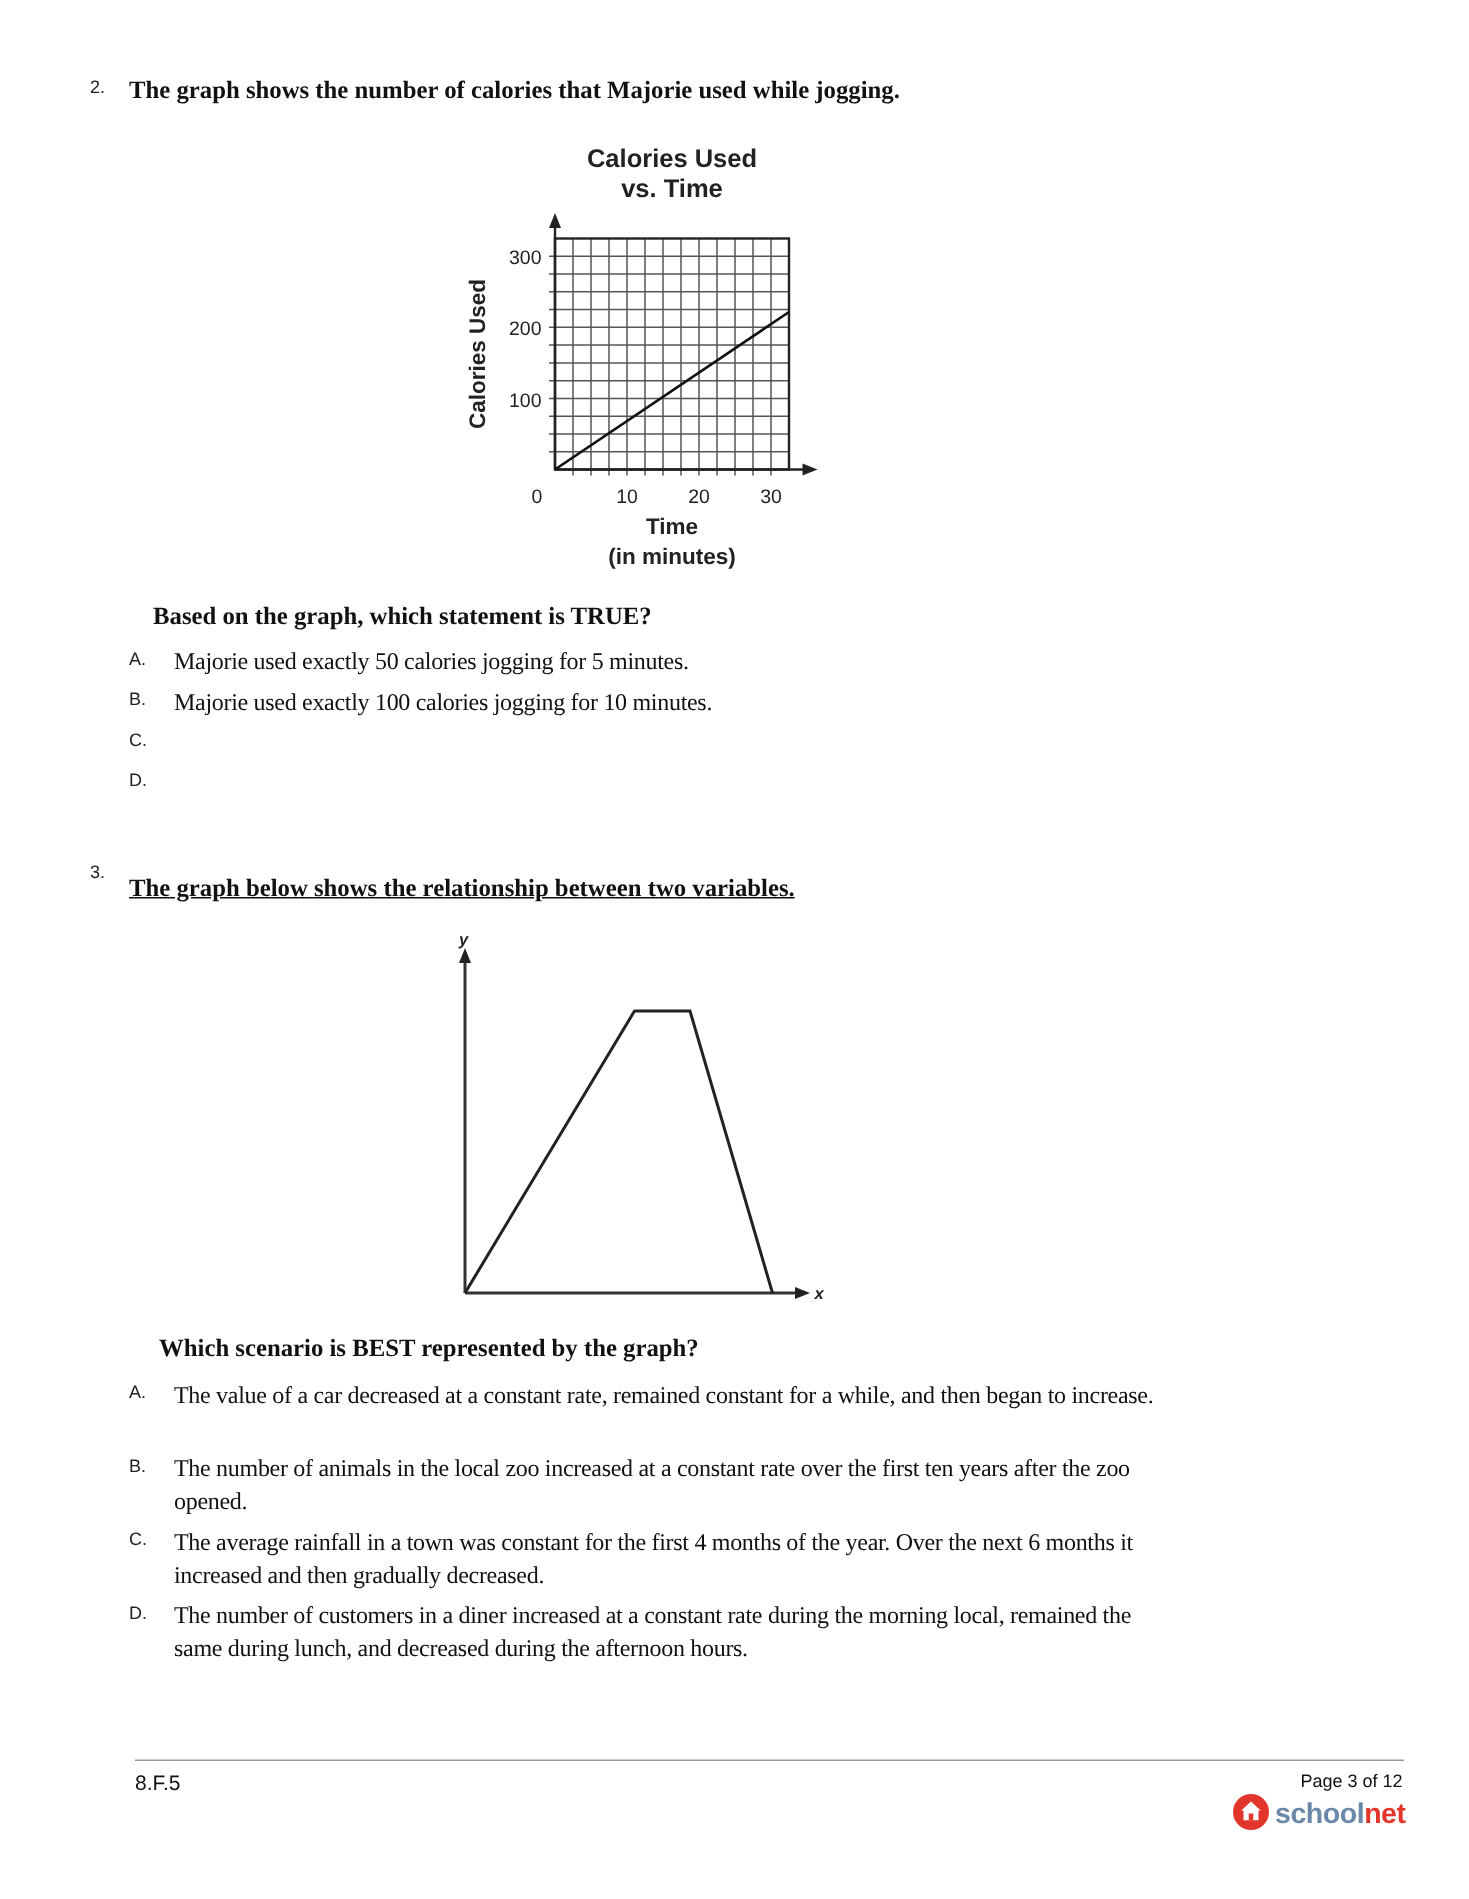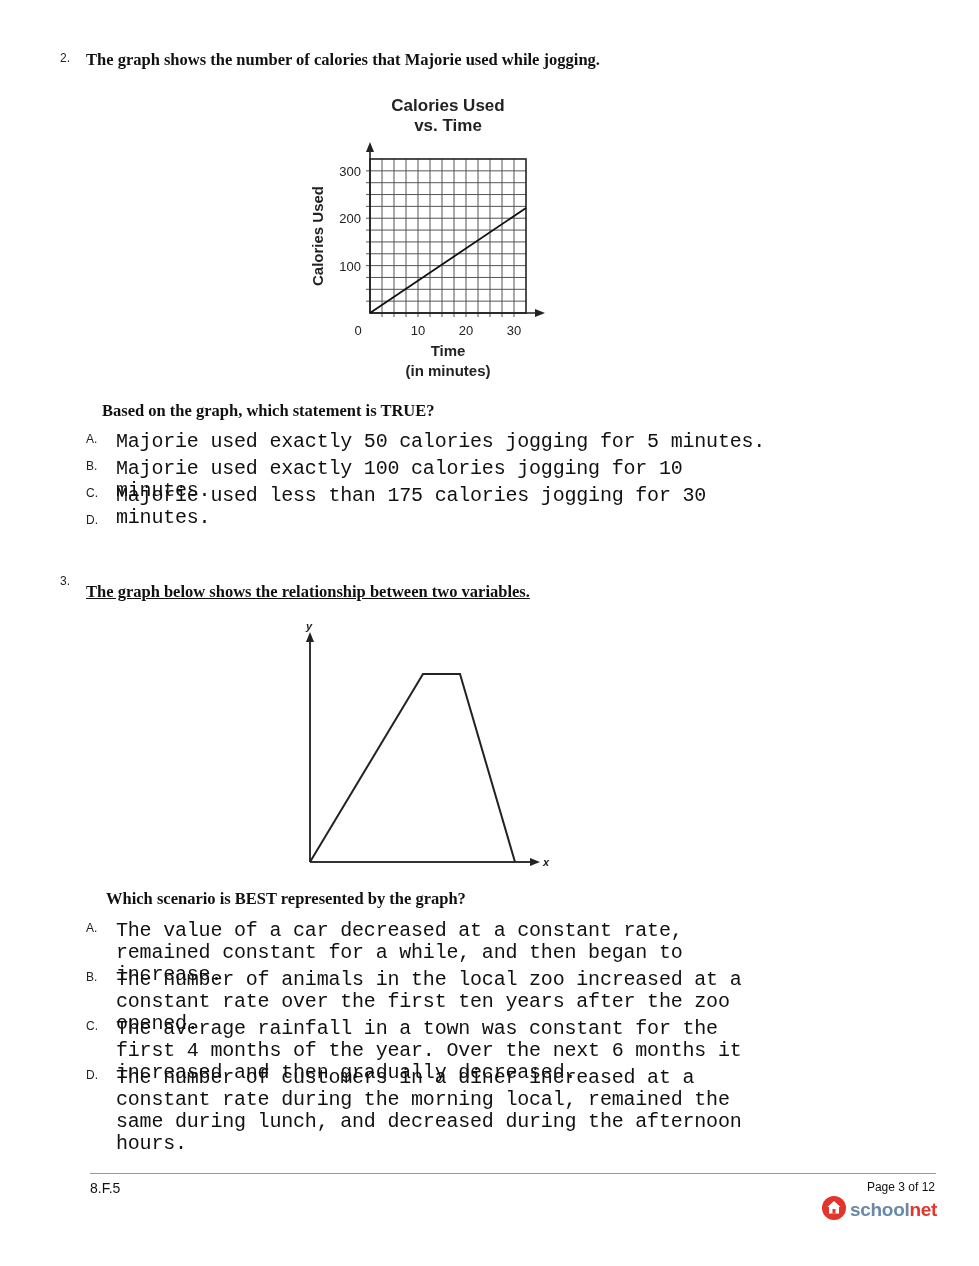--- a/index.html
+++ b/index.html
@@ -2,21 +2,21 @@
 <html><head>
 <meta charset="utf-8">
 <style>
   html, body { margin: 0; padding: 0; background: #ffffff; }
   body { width: 979px; height: 1266px; position: relative; overflow: hidden; color: #111; }
   .qnum { position: absolute; font-family: "Liberation Sans", sans-serif; font-size: 12px; color: #222; }
   .qtext { position: absolute; font-family: "Liberation Serif", serif; font-weight: bold; font-size: 16.5px; color: #111; white-space: nowrap; }
   .prompt { position: absolute; font-family: "Liberation Serif", serif; font-weight: bold; font-size: 16.5px; color: #111; white-space: nowrap; }
   .choice { position: absolute; left: 86px; width: 690px; display: flex; }
   .choice .letter { width: 30px; flex: none; font-family: "Liberation Sans", sans-serif; font-size: 12px; padding-top: 1px; color: #222; }
-  .choice .ctext { font-family: Liberation Mono, monospace; font-size: 20px; line-height: 22px; color: #111; letter-spacing: -0.2px; }
+  .choice .ctext { font-family: Liberation Serif, serif; font-size: 16px; line-height: 22px; color: #111; letter-spacing: -0.2px; }
   svg text { font-family: "Liberation Sans", "DejaVu Sans", sans-serif; }
   .footer-rule { position: absolute; left: 90px; top: 1173px; width: 846px; height: 1px; background: #9a9a9a; }
   .footer-left { position: absolute; left: 90px; top: 1180px; font-family: "Liberation Sans", sans-serif; font-size: 14px; color: #111; }
   .footer-right { position: absolute; right: 44px; top: 1180px; font-family: "Liberation Sans", sans-serif; font-size: 12px; color: #111; }
   .logo { position: absolute; left: 821px; top: 1195px; display: flex; align-items: flex-end; gap: 3px; }
   .logo-text { font-family: "Liberation Sans", sans-serif; font-size: 19px; font-weight: bold; letter-spacing: -0.3px; }
   .logo-text .a { color: #6a88a8; }
   .logo-text .b { color: #e2352b; }
 </style>
 </head>
@@ -81,21 +81,20 @@
   <div class="choice" style="top:431px;">
     <span class="letter">A.</span>
     <span class="ctext">Majorie used exactly 50 calories jogging for 5 minutes.</span>
   </div>
   <div class="choice" style="top:458px;">
     <span class="letter">B.</span>
     <span class="ctext">Majorie used exactly 100 calories jogging for 10 minutes.</span>
   </div>
   <div class="choice" style="top:485px;">
     <span class="letter">C.</span>
-    <span class="ctext">Majorie used less than 175 calories jogging for 30 minutes.</span>
   </div>
   <div class="choice" style="top:512px;">
     <span class="letter">D.</span>
   </div>
 </div>
 
 <div>
   <span class="qnum" style="left:60px; top:574px;">3.</span>
   <span class="qtext" style="left:86px; top:582px;text-decoration:underline;">The graph below shows the relationship between two variables.</span>
 

